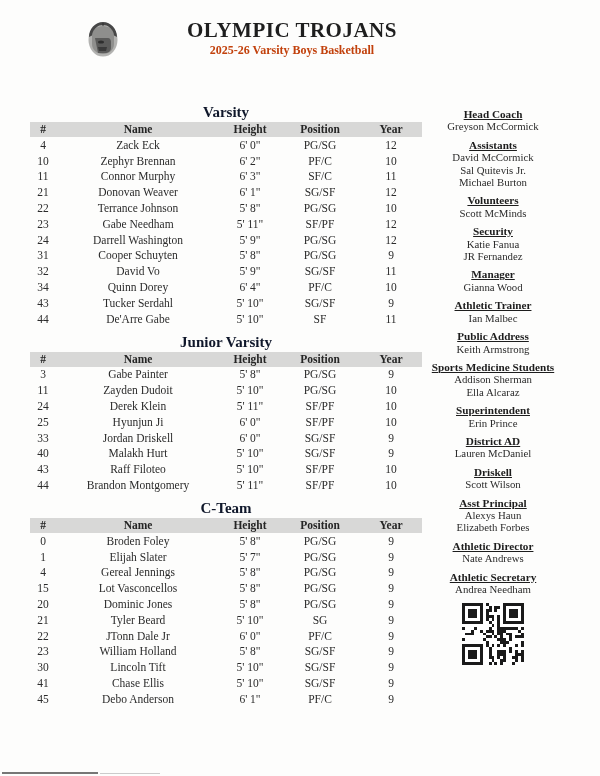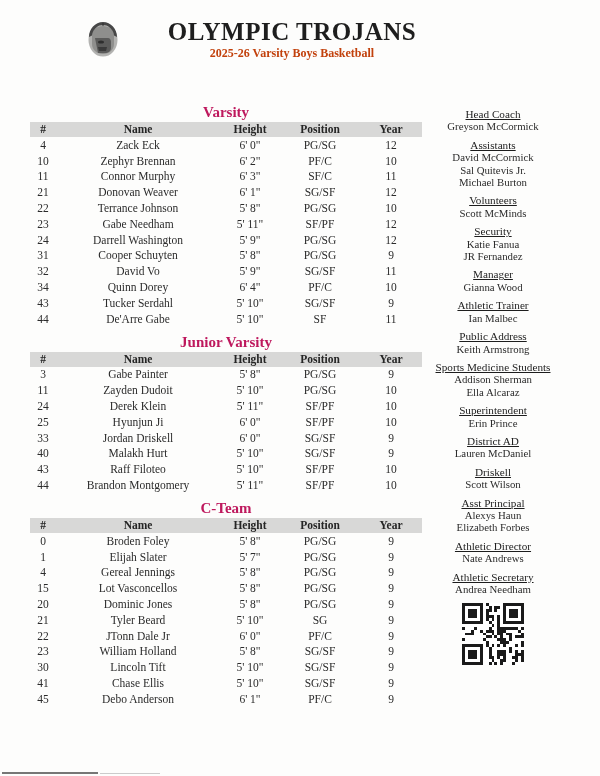--- a/index.html
+++ b/index.html
@@ -15,33 +15,33 @@
     color: #262626;
     overflow: hidden;
   }
   
   .logo {
     position: absolute; left: 86px; top: 20px;
     width: 34px; height: 38px;
   }
   .titles { padding-top: 18px; width: 584px; text-align: center; }
   .title {
-    font-size: 25px; font-weight: bold; letter-spacing: 0.5px;
+    font-size: 21px; font-weight: bold; letter-spacing: 0.5px;
     color: #1e1e1e;
   }
   .subtitle { font-size: 12px; font-weight: bold; color: #c2410c; }
 
   
   .teams {
     position: absolute; left: 30px; top: 104px; width: 392px;
   }
   .team-section { margin-bottom: 7px; }
   .team-title {
     text-align: center; font-size: 15px; font-weight: bold;
-    margin: 0 0 1px 0; color: #be185d;
+    margin: 0 0 1px 0; color: #0f172a;
   }
   table.roster { border-collapse: collapse; width: 392px; table-layout: fixed; }
   table.roster th {
     background: #d8d8d7;
     font-weight: bold; font-size: 11.5px;
     padding: 1px 0 2px 0; color: #252525;
   }
   table.roster td {
     font-size: 11.5px; height: 15.8px; padding: 0; color: #2b2b2b;
     white-space: nowrap; overflow: hidden;
@@ -53,21 +53,21 @@
   .c-year { width: 62px;  text-align: center; }
 
   
   .sidebar {
     position: absolute; left: 420px; top: 108px; width: 146px;
     text-align: center; font-size: 10.8px; line-height: 12.4px;
     color: #2b2b2b;
   }
   .staff-group { margin-bottom: 6px; }
   .staff-role {
-    font-weight: normal; text-decoration: underline;
+    font-weight: bold; text-decoration: underline;
     font-size: 11.2px; color: #1d1d1d;
   }
   .qr-wrap { margin-top: 8px; }
   .qr-wrap svg { width: 62px; height: 62px; }
 
   
   .scan-line {
     position: absolute; left: 2px; bottom: 2px; width: 96px; height: 2px;
     background: #4a4a4a; opacity: .75;
   }

